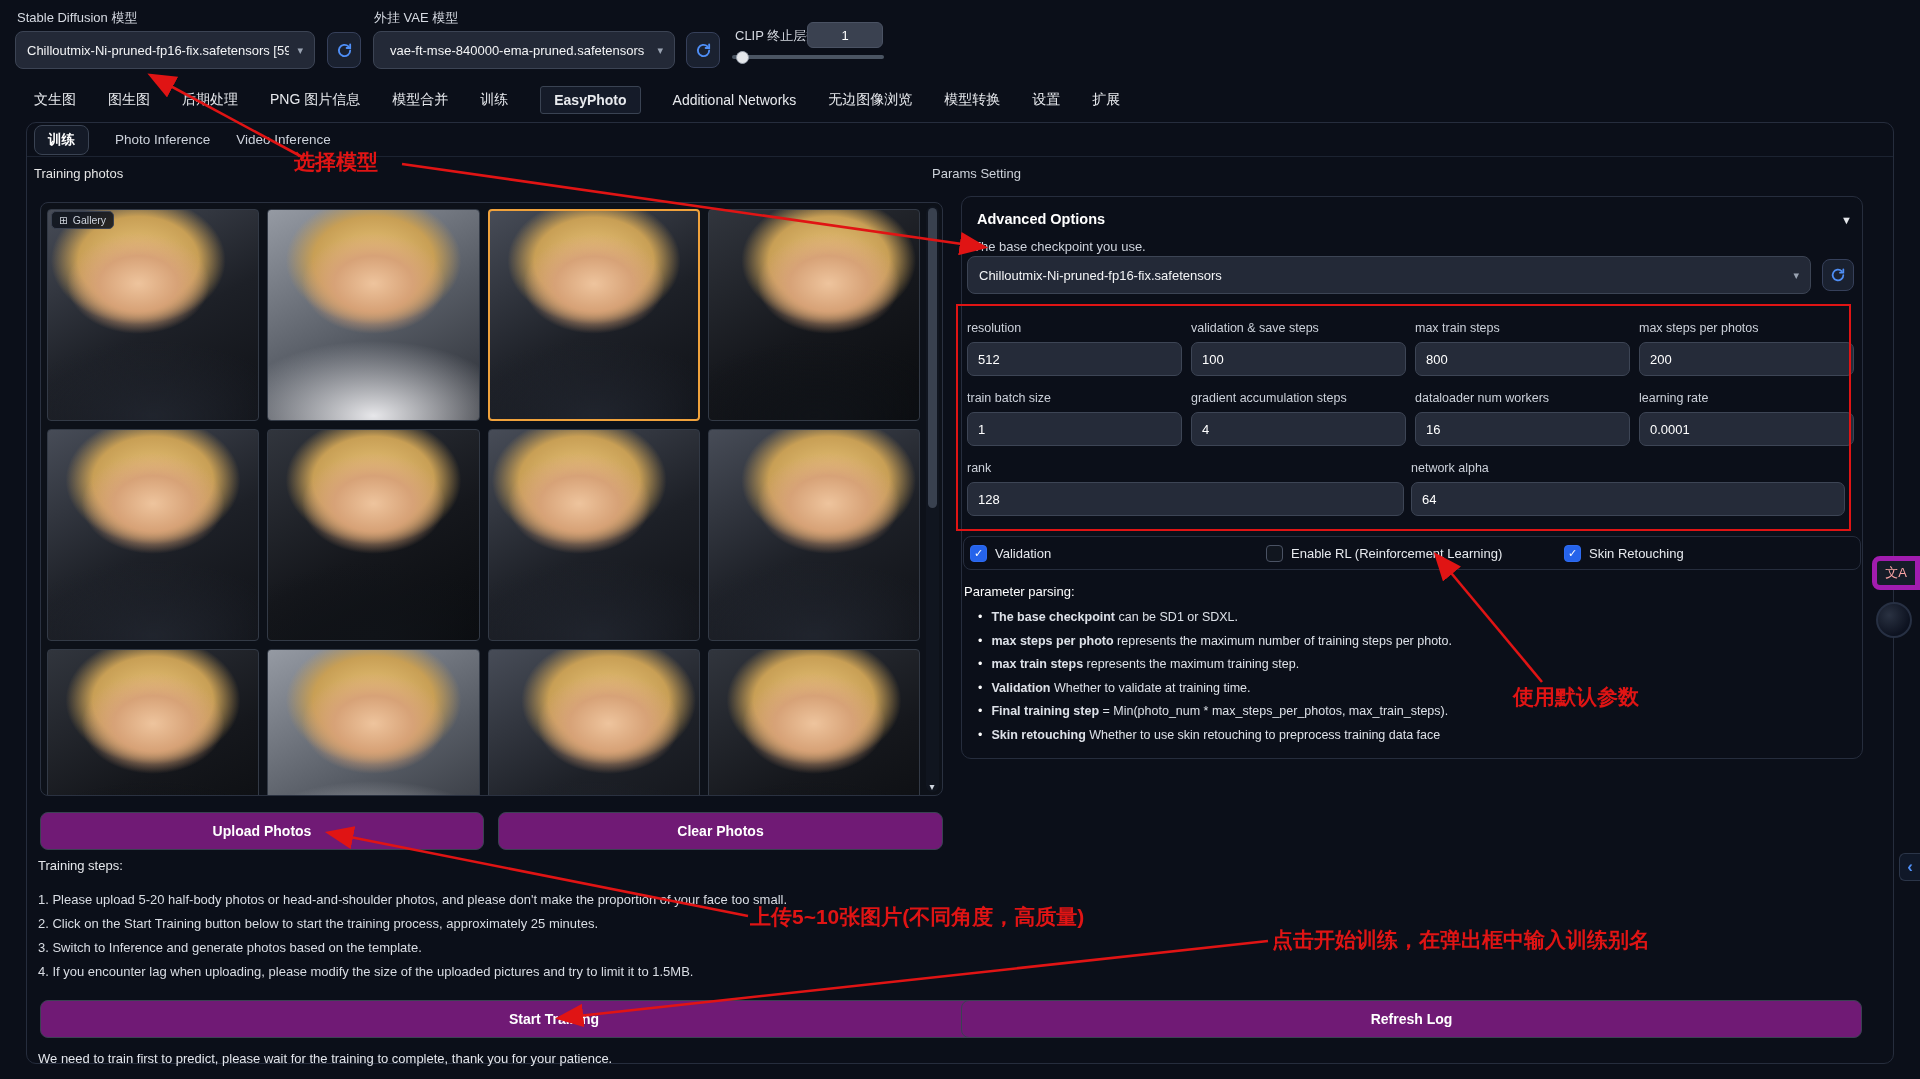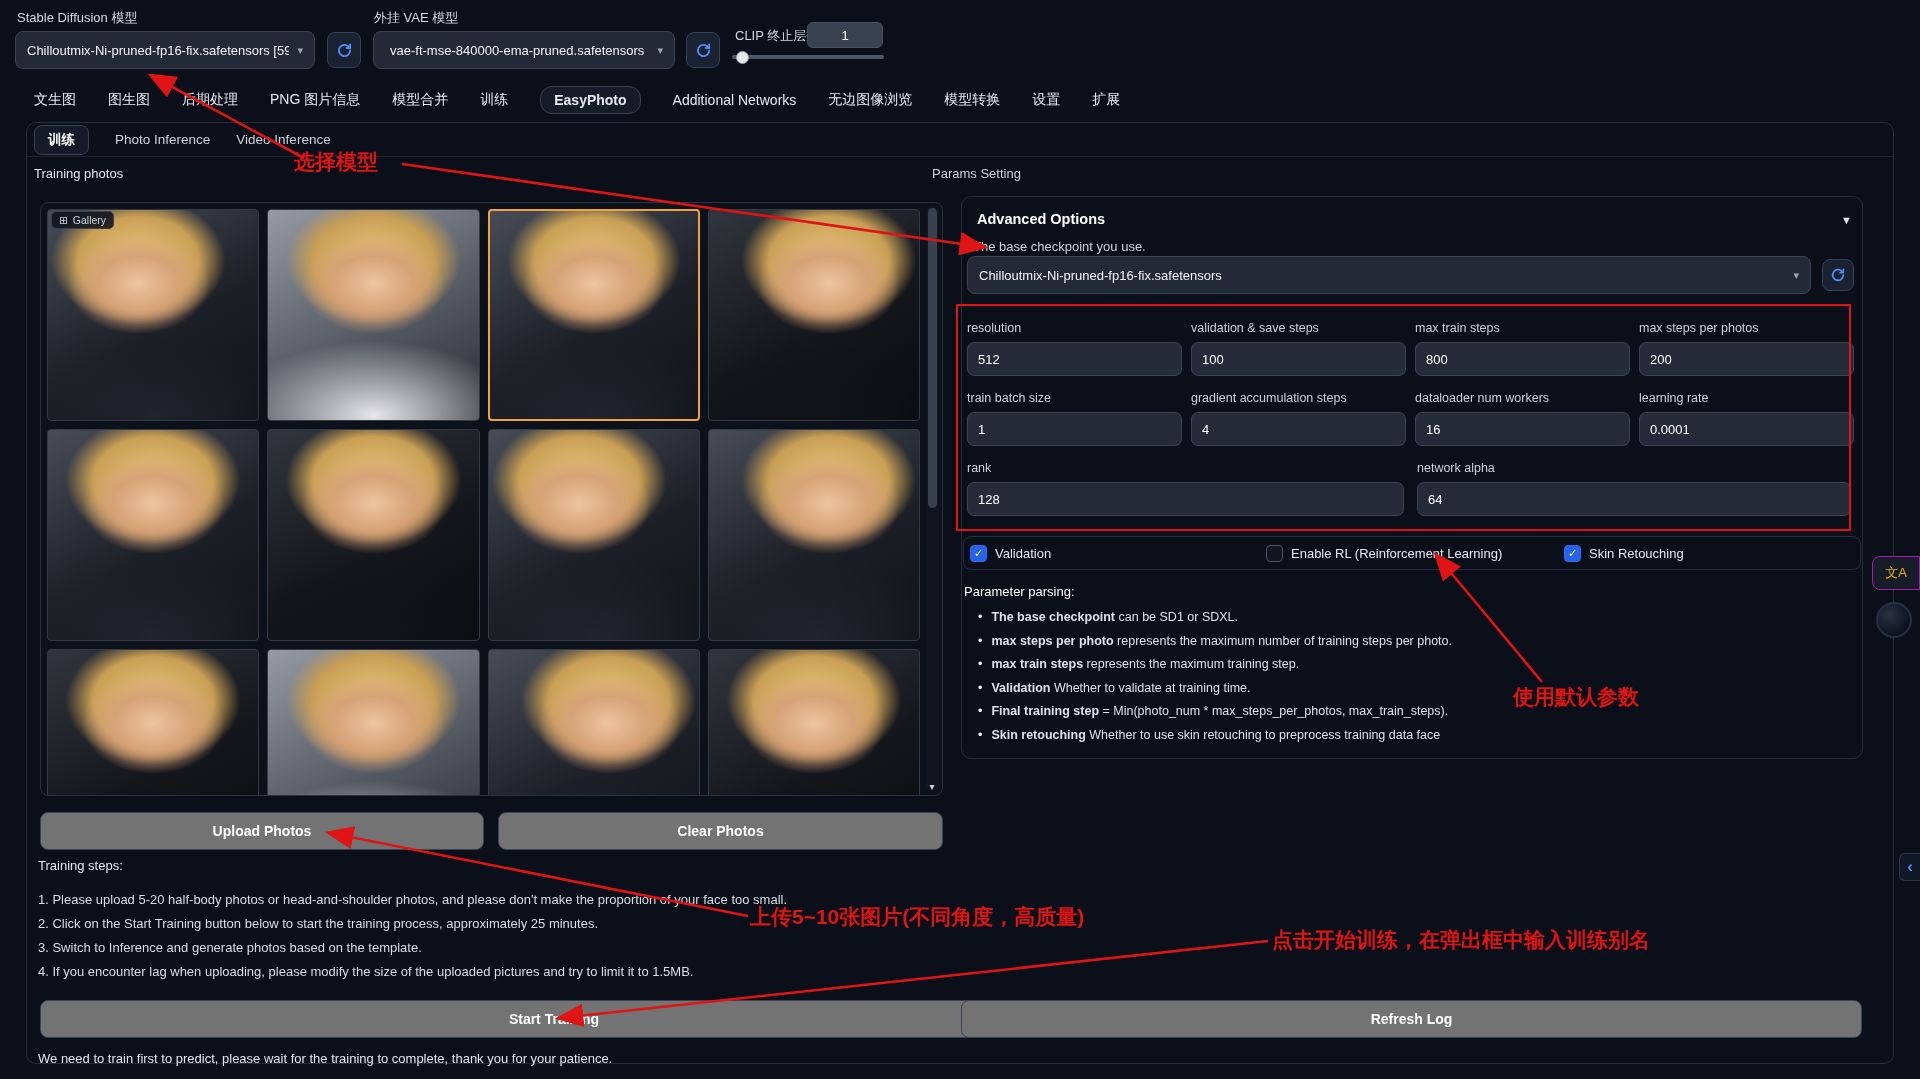--- a/index.html
+++ b/index.html
@@ -24,21 +24,21 @@
   .icon-btn.small { width:32px; height:32px; }
   .num-box { position:absolute; width:76px; height:26px; background:#3a4150; border:1px solid #4a5263;
     border-radius:6px; color:#fff; font-size:13px; display:flex; align-items:center; justify-content:center; }
   .slider-track { position:absolute; height:4px; background:#4b5563; border-radius:2px; }
   .slider-handle { position:absolute; width:13px; height:13px; border-radius:50%; background:#e5e7eb; border:1px solid #9ca3af; }
 
   
   .tabs { position:absolute; left:34px; top:84px; display:flex; align-items:center; gap:32px;
     font-size:14px; color:#e8eaee; height:32px; }
   .tab { cursor:pointer; white-space:nowrap; }
-  .tab.active { border:1px solid #3a4353; background:#151b29; border-radius:12px; padding:5px 13px; font-weight:600; }
+  .tab.active { border:1px solid #3a4353; background:#151b29; border-radius:3px; padding:5px 13px; font-weight:600; }
 
   .panel { position:absolute; left:26px; top:122px; width:1868px; height:942px;
     border:1px solid #262d3d; border-radius:10px; }
   .subtab-line { position:absolute; left:27px; top:156px; width:1866px; height:1px; background:#1c2331; }
   .subtabs { position:absolute; left:34px; top:124px; display:flex; align-items:center; gap:26px;
     font-size:13.5px; color:#cdd2db; height:31px; }
   .subtab { cursor:pointer; white-space:nowrap; }
   .subtab.active { border:1px solid #3a4353; background:#141a27; border-radius:8px; padding:5px 13px; color:#fff; font-weight:600; }
 
   
@@ -57,36 +57,36 @@
   .photo.off { --fx:43%; }
   .photo.off2 { --fx:57%; }
   .photo.selected { border:2px solid #f0a23c; }
   .g-badge { position:absolute; left:10px; top:8px; z-index:3; display:flex; gap:5px; align-items:center;
     background:rgba(15,19,28,.88); border:1px solid #3a4150; border-radius:5px; padding:2px 7px;
     font-size:10.5px; color:#cdd3dc; }
   .g-scroll { position:absolute; right:3px; top:3px; width:13px; bottom:3px; background:#10151f; border-radius:7px; }
   .g-thumb { position:absolute; left:2px; top:2px; width:9px; height:300px; background:#39414f; border-radius:5px; }
   .g-down { position:absolute; right:3px; bottom:3px; width:14px; text-align:center; color:#cfd5de; font-size:10px; cursor:pointer; }
 
-  .btn { position:absolute; height:38px; background:#737373; border:1px solid #3a4252; border-radius:8px;
+  .btn { position:absolute; height:38px; background:#701a75; border:1px solid #3a4252; border-radius:8px;
     color:#fff; font-size:14px; font-weight:700; display:flex; align-items:center; justify-content:center; cursor:pointer; }
 
   .steps { position:absolute; left:38px; top:888px; font-size:13px; color:#d9dde4; line-height:24px; }
   .footer-note { position:absolute; left:38px; top:1051px; font-size:13px; color:#e3e6ec; }
 
   
   .accordion { position:absolute; left:961px; top:196px; width:902px; height:563px;
     border:1px solid #262d3d; border-radius:10px; }
   .acc-header { position:absolute; left:977px; top:211px; font-size:14.5px; font-weight:700; color:#fff; cursor:pointer; }
   .acc-caret { position:absolute; left:1841px; top:214px; font-size:11px; color:#e5e7eb; cursor:pointer; }
 
   .prow { position:absolute; display:grid; column-gap:9px; }
   .prow1 { left:967px; top:321px; grid-template-columns:repeat(4,215px); }
   .prow2 { left:967px; top:391px; grid-template-columns:repeat(4,215px); }
-  .prow3 { left:967px; top:461px; grid-template-columns:437px 434px; column-gap:13px; }
+  .prow3 { left:967px; top:461px; grid-template-columns:437px 434px; column-gap:7px; }
   .f-label { font-size:12.5px; color:#ccd1da; margin-bottom:7px; white-space:nowrap; }
   .tb { width:100%; height:34px; background:#252b39; border:1px solid #3d4555; border-radius:7px;
     color:#fff; font-size:13px; padding:0 10px; font-family:inherit; outline:none; }
 
   .red-rect { position:absolute; left:956px; top:304px; width:895px; height:227px;
     border:2px solid #e01414; z-index:40; pointer-events:none; }
 
   .cb-bar { position:absolute; left:963px; top:536px; width:898px; height:34px; border:1px solid #262d3d; border-radius:8px; }
   .cb-item { position:absolute; top:8px; display:flex; align-items:center; gap:8px; font-size:13px; color:#e7eaee; cursor:pointer; }
   .cb { width:17px; height:17px; border-radius:4px; background:#11161f; border:1px solid #4a5263;
@@ -98,22 +98,22 @@
   .bullets { position:absolute; left:978px; top:606px; font-size:12.5px; color:#dde1e8; line-height:23.6px; list-style:none; }
   .bullets li::before { content:"•"; margin-right:9px; color:#fff; }
   .bullets .b { font-weight:700; }
 
   
   .anno { position:absolute; color:#e01414; font-size:21px; font-weight:700; z-index:56; white-space:nowrap; }
   #arrows { position:absolute; left:0; top:0; z-index:55; pointer-events:none; }
 
   
   .float-lang { position:absolute; left:1872px; top:556px; width:48px; height:34px; background:#161c28;
-    border:1px solid #a21caf; border-radius:8px 0 0 8px; display:flex; align-items:center; justify-content:center;
-    color:#eab308; font-size:13px; z-index:60; cursor:pointer; }
+    border:5px solid #a21caf; border-radius:8px 0 0 8px; display:flex; align-items:center; justify-content:center;
+    color:#fca5a5; font-size:13px; z-index:60; cursor:pointer; }
   .float-circle { position:absolute; left:1876px; top:602px; width:36px; height:36px; border-radius:50%;
     background:radial-gradient(circle at 35% 35%, #2a3242, #0d1220 70%); border:2px solid #273043; z-index:60; cursor:pointer; }
   .float-chevron { position:absolute; left:1899px; top:853px; width:21px; height:28px; background:#101828;
     border:1px solid #2b3548; border-right:none; border-radius:6px 0 0 6px; color:#4f8ff7;
     display:flex; align-items:center; justify-content:center; font-size:17px; font-weight:700; z-index:60; cursor:pointer; }
 </style>
 </head>
 <body>
 
 <div class="lbl" style="left:17px; top:9px;">Stable Diffusion 模型</div>

